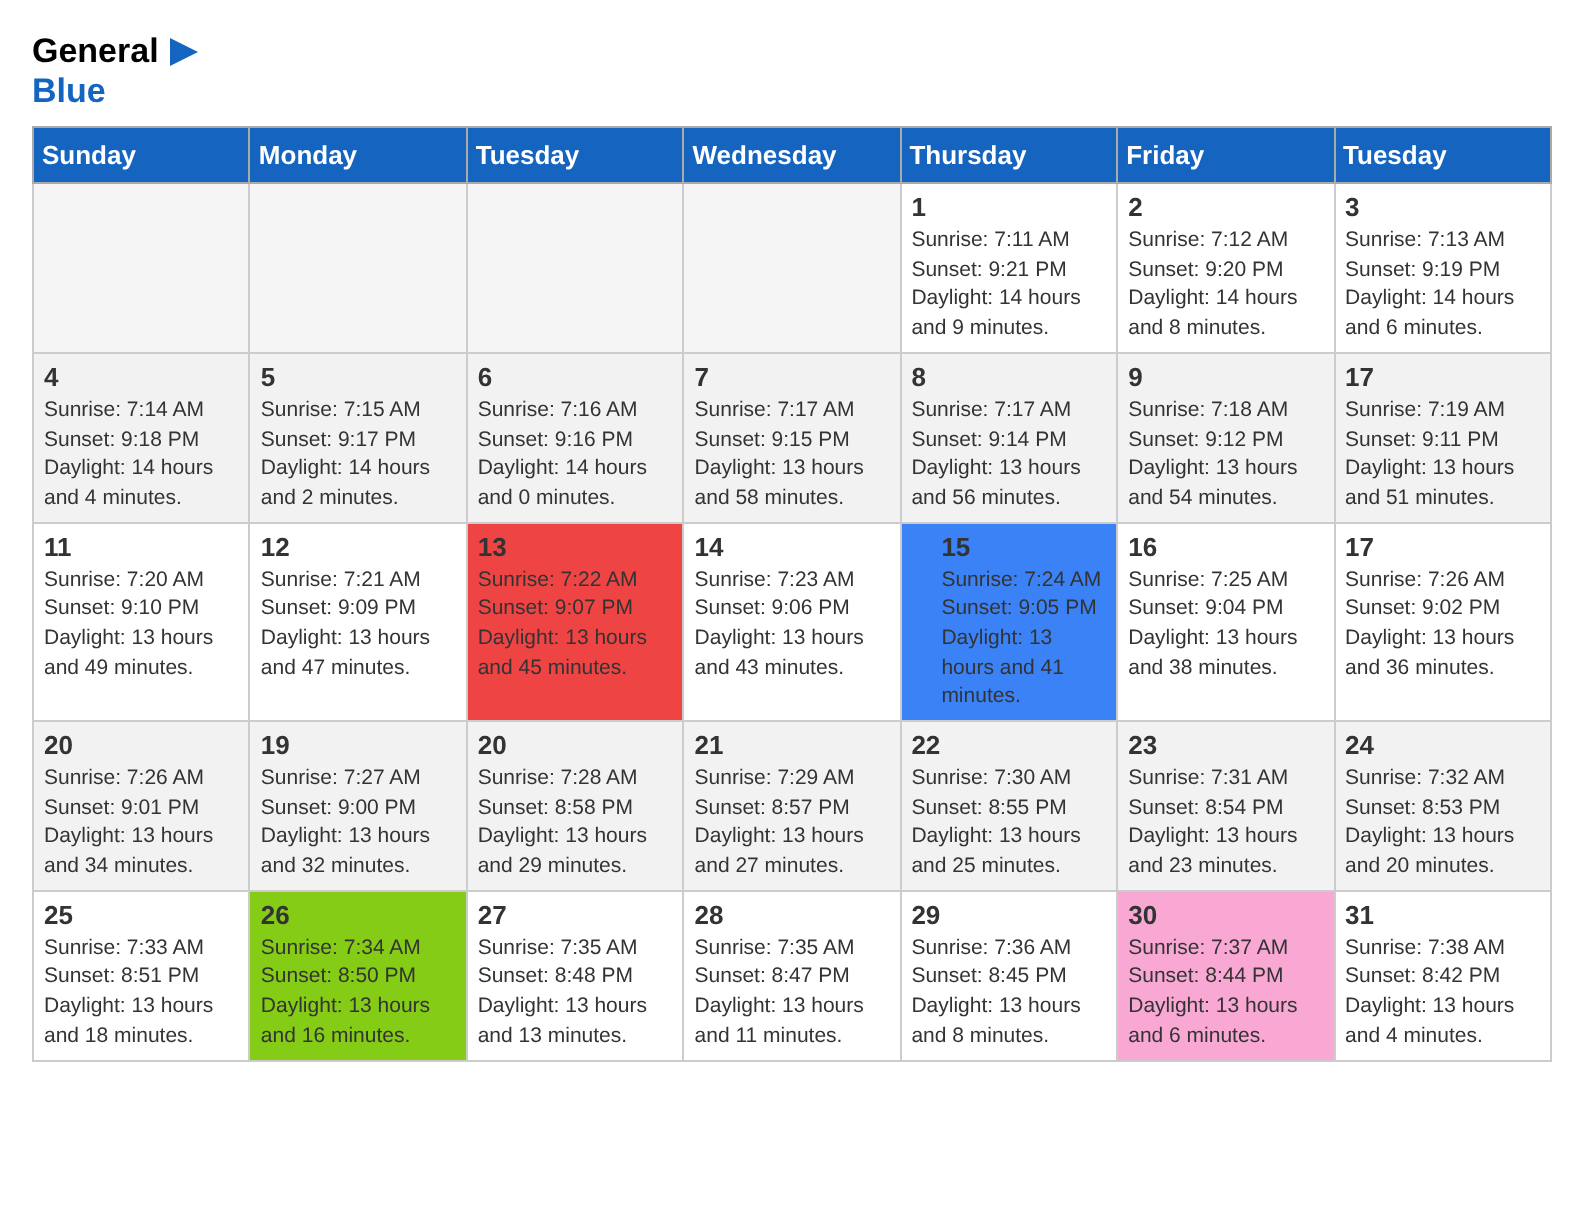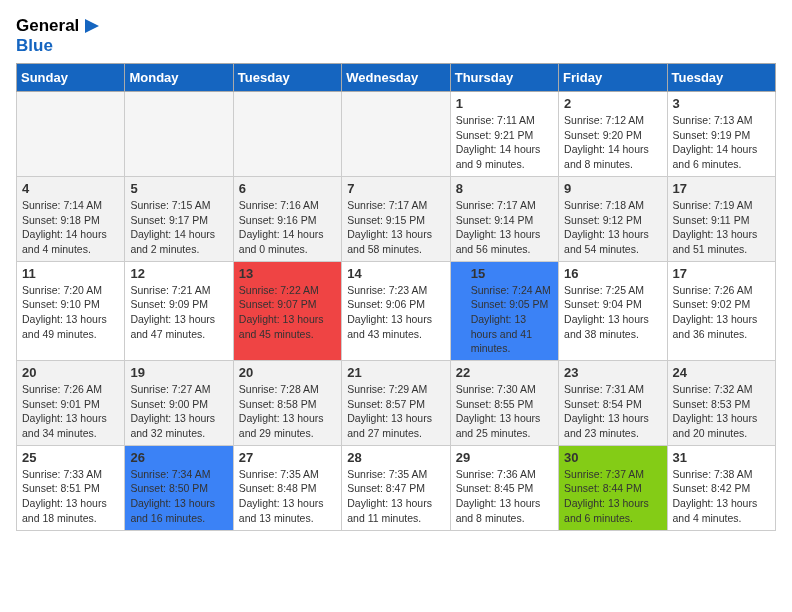--- a/index.html
+++ b/index.html
@@ -216,37 +216,37 @@
         <td style="background: rgb(242, 242, 242);">
           <div class="day-number">24</div>
           <div class="day-info">Sunrise: 7:32 AM<br>Sunset: 8:53 PM<br>Daylight: 13 hours and 20 minutes.</div>
         </td>
       </tr>
       <tr>
         <td style="background: rgb(255, 255, 255);">
           <div class="day-number">25</div>
           <div class="day-info">Sunrise: 7:33 AM<br>Sunset: 8:51 PM<br>Daylight: 13 hours and 18 minutes.</div>
         </td>
-        <td style="background: #3b82f6;">
+        <td style="background: #84cc16;">
           <div class="day-number">26</div>
           <div class="day-info">Sunrise: 7:34 AM<br>Sunset: 8:50 PM<br>Daylight: 13 hours and 16 minutes.</div>
         </td>
         <td style="background: rgb(255, 255, 255);">
           <div class="day-number">27</div>
           <div class="day-info">Sunrise: 7:35 AM<br>Sunset: 8:48 PM<br>Daylight: 13 hours and 13 minutes.</div>
         </td>
         <td style="background: rgb(255, 255, 255);">
           <div class="day-number">28</div>
           <div class="day-info">Sunrise: 7:35 AM<br>Sunset: 8:47 PM<br>Daylight: 13 hours and 11 minutes.</div>
         </td>
         <td style="background: rgb(255, 255, 255);">
           <div class="day-number">29</div>
           <div class="day-info">Sunrise: 7:36 AM<br>Sunset: 8:45 PM<br>Daylight: 13 hours and 8 minutes.</div>
         </td>
-        <td style="background: #84cc16;">
+        <td style="background: #f9a8d4;">
           <div class="day-number">30</div>
           <div class="day-info">Sunrise: 7:37 AM<br>Sunset: 8:44 PM<br>Daylight: 13 hours and 6 minutes.</div>
         </td>
         <td style="background: rgb(255, 255, 255);">
           <div class="day-number">31</div>
           <div class="day-info">Sunrise: 7:38 AM<br>Sunset: 8:42 PM<br>Daylight: 13 hours and 4 minutes.</div>
         </td>
       </tr>
     </tbody>
 </table>

